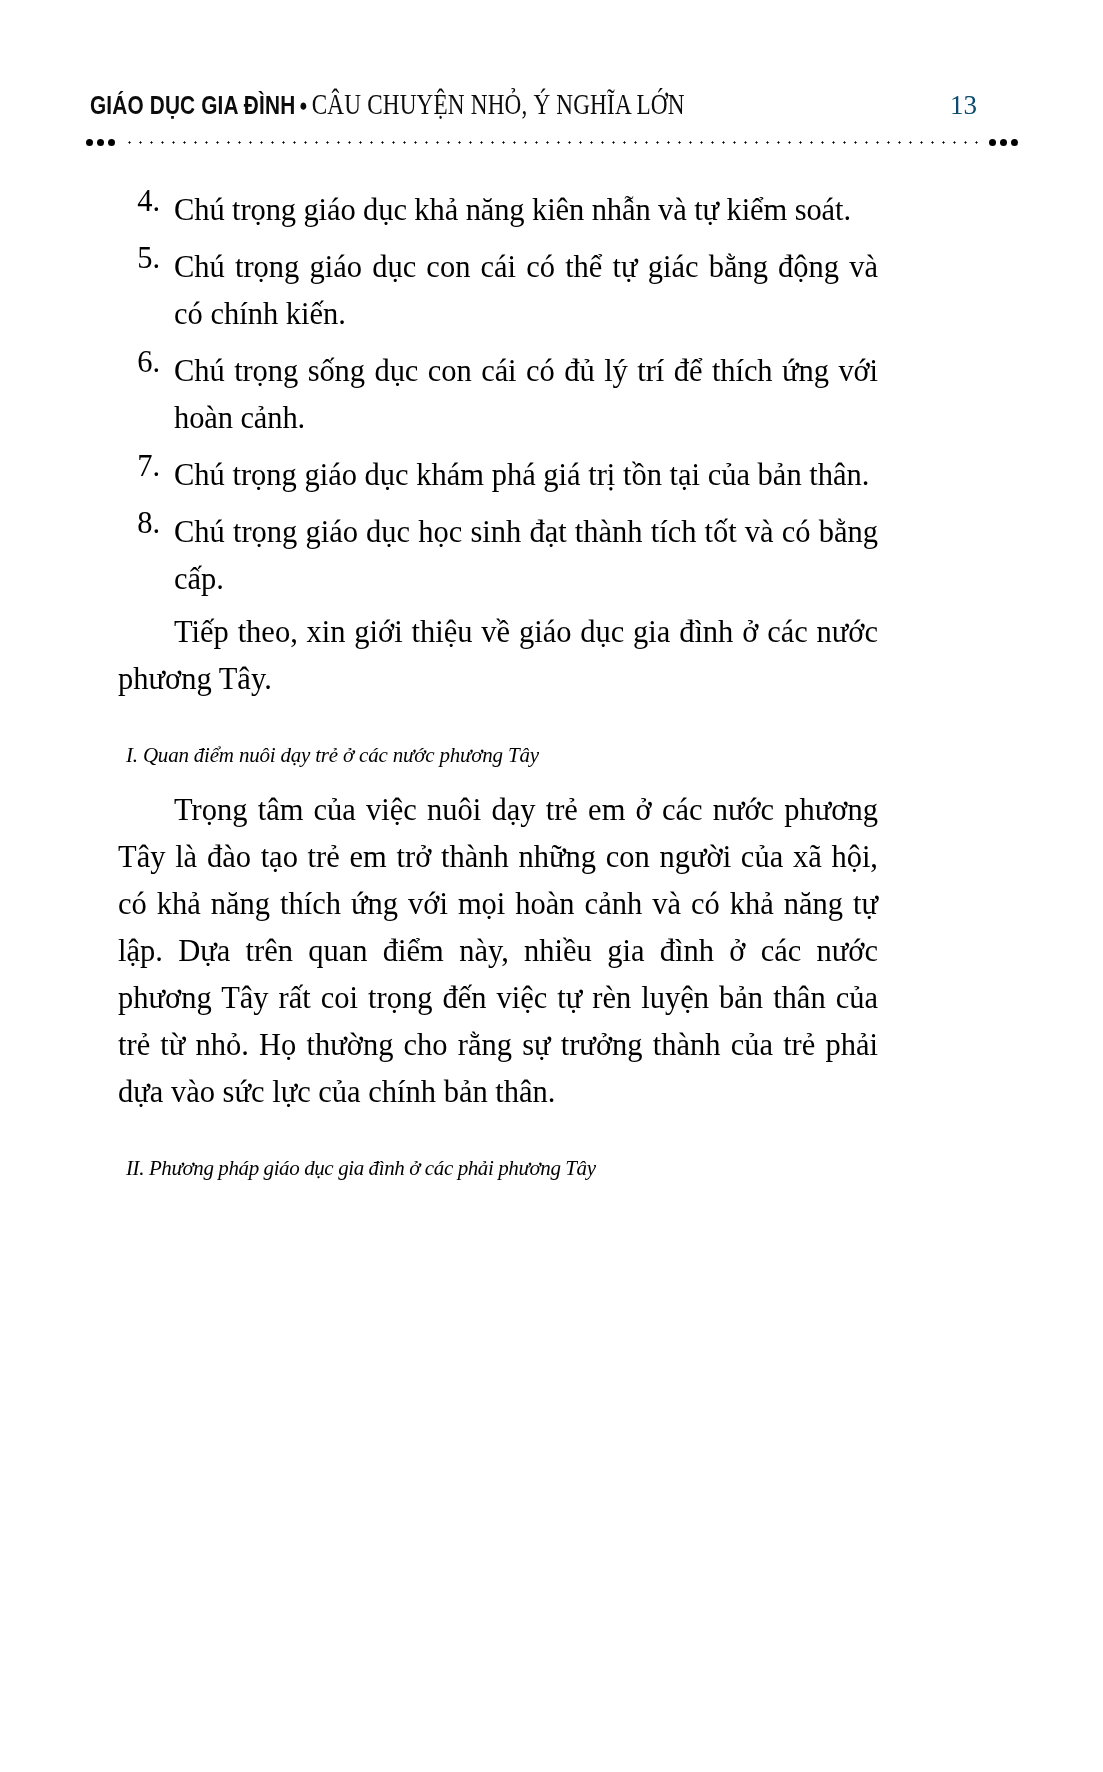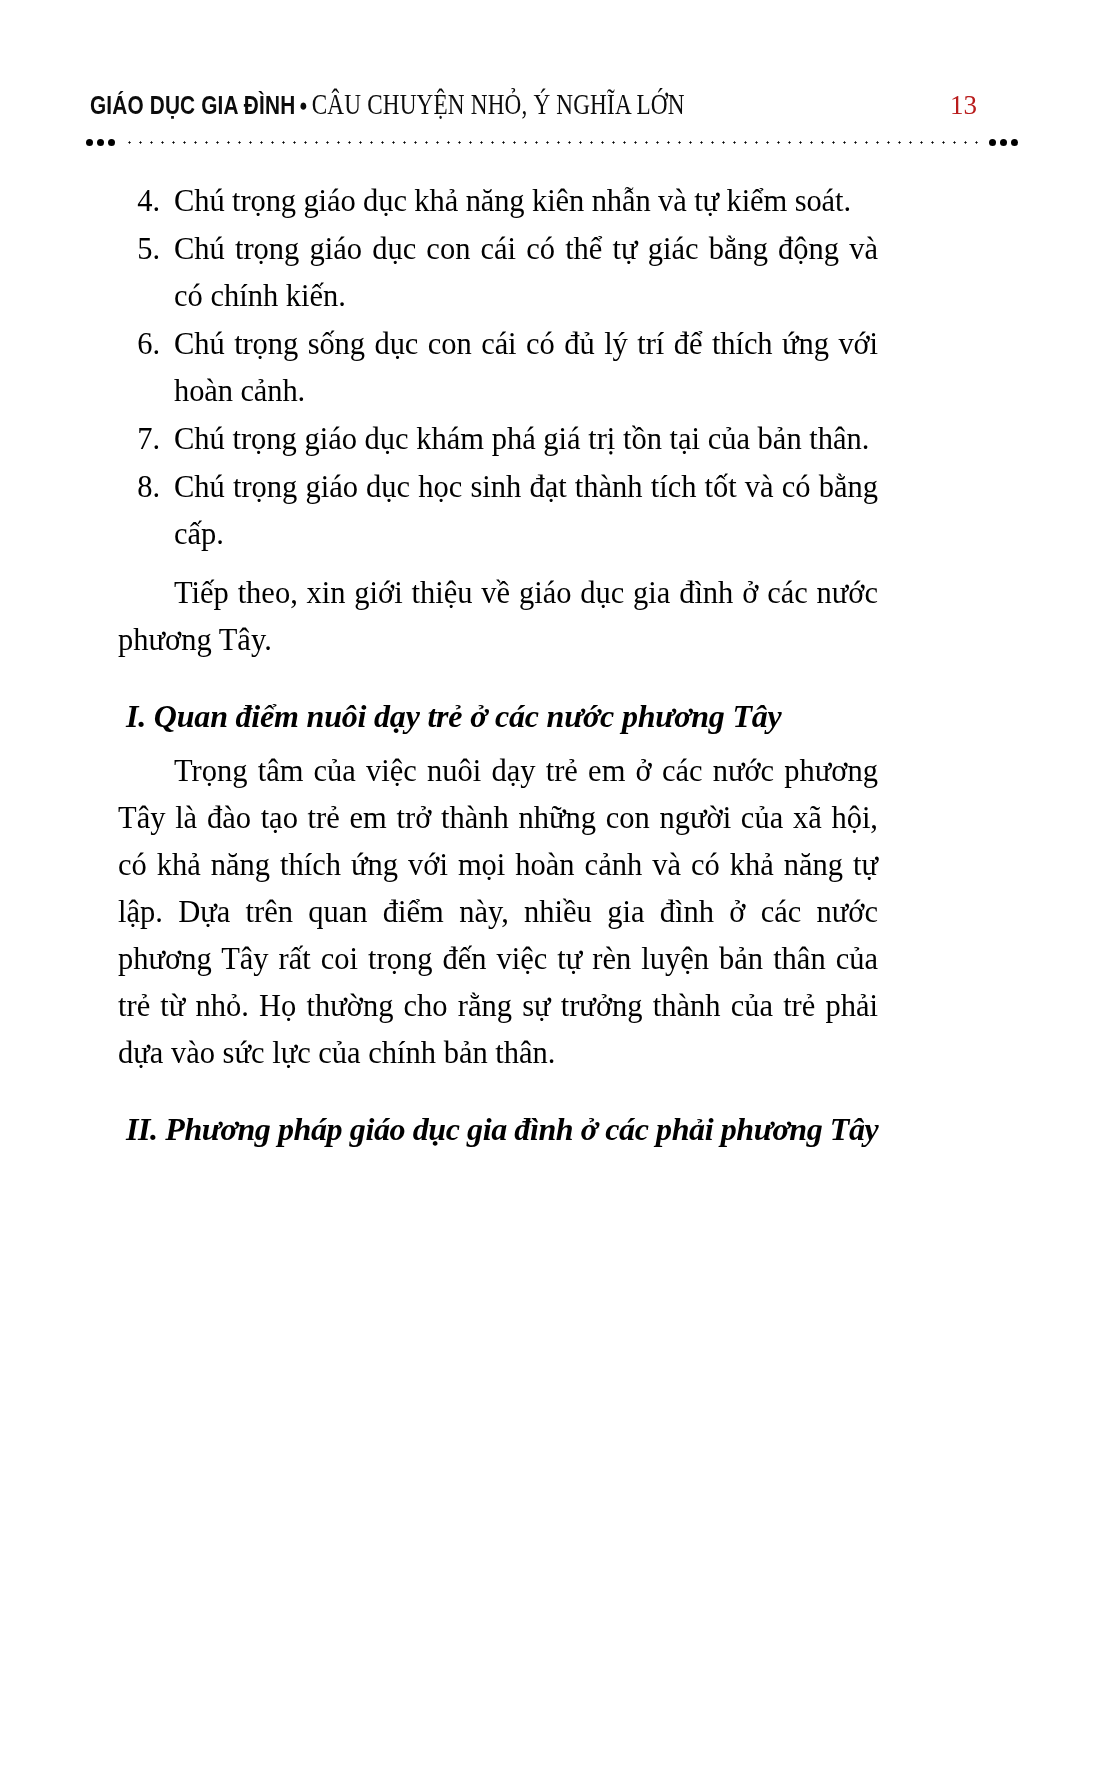--- a/index.html
+++ b/index.html
@@ -53,21 +53,21 @@
   }
   .header-title .part-two {
     font-family: "Liberation Serif", serif;
     font-weight: normal;
     font-size: 29px;
     transform: none;
   }
   .header-page {
     font-family: "Liberation Serif", "DejaVu Serif", serif;
     font-size: 27px;
-    color: #b91c1c;
+    color: #0c4a6e;
     position: absolute;
     right: 38px;
     top: 2px;
   }
 
   
   .rule {
     position: absolute;
     left: 86px;
     top: 136px;
@@ -126,39 +126,40 @@
     text-align: right;
     padding-right: 14px;
     box-sizing: border-box;
     font-size: 30.5px;
   }
   .li-text {
     flex: 1 1 auto;
     text-align: justify;
     text-align-last: left;
     hyphens: none;
+    margin-top: 9px;
   }
   .li-text.tight { letter-spacing: -0.1px; }
 
   
   .para {
     font-size: 30.5px;
     line-height: 47px;
     margin: 0;
     text-align: justify;
     text-align-last: left;
     text-indent: 56px;
   }
-  .para.after-list { margin-top: 12px; }
+  .para.after-list { margin-top: 6px; }
   .para.block { margin-top: 8px; }
 
   
   .heading {
-    font-size: 32px;
-    font-weight: bold;
+    font-size: 21px;
+    font-weight: normal;
     font-style: italic;
     line-height: 44px;
     margin: 30px 0 10px 0;
     text-indent: 8px;
     white-space: nowrap;
     letter-spacing: -0.2px;
   }
   .heading.two { letter-spacing: -0.4px; }
 </style>
 </head>

